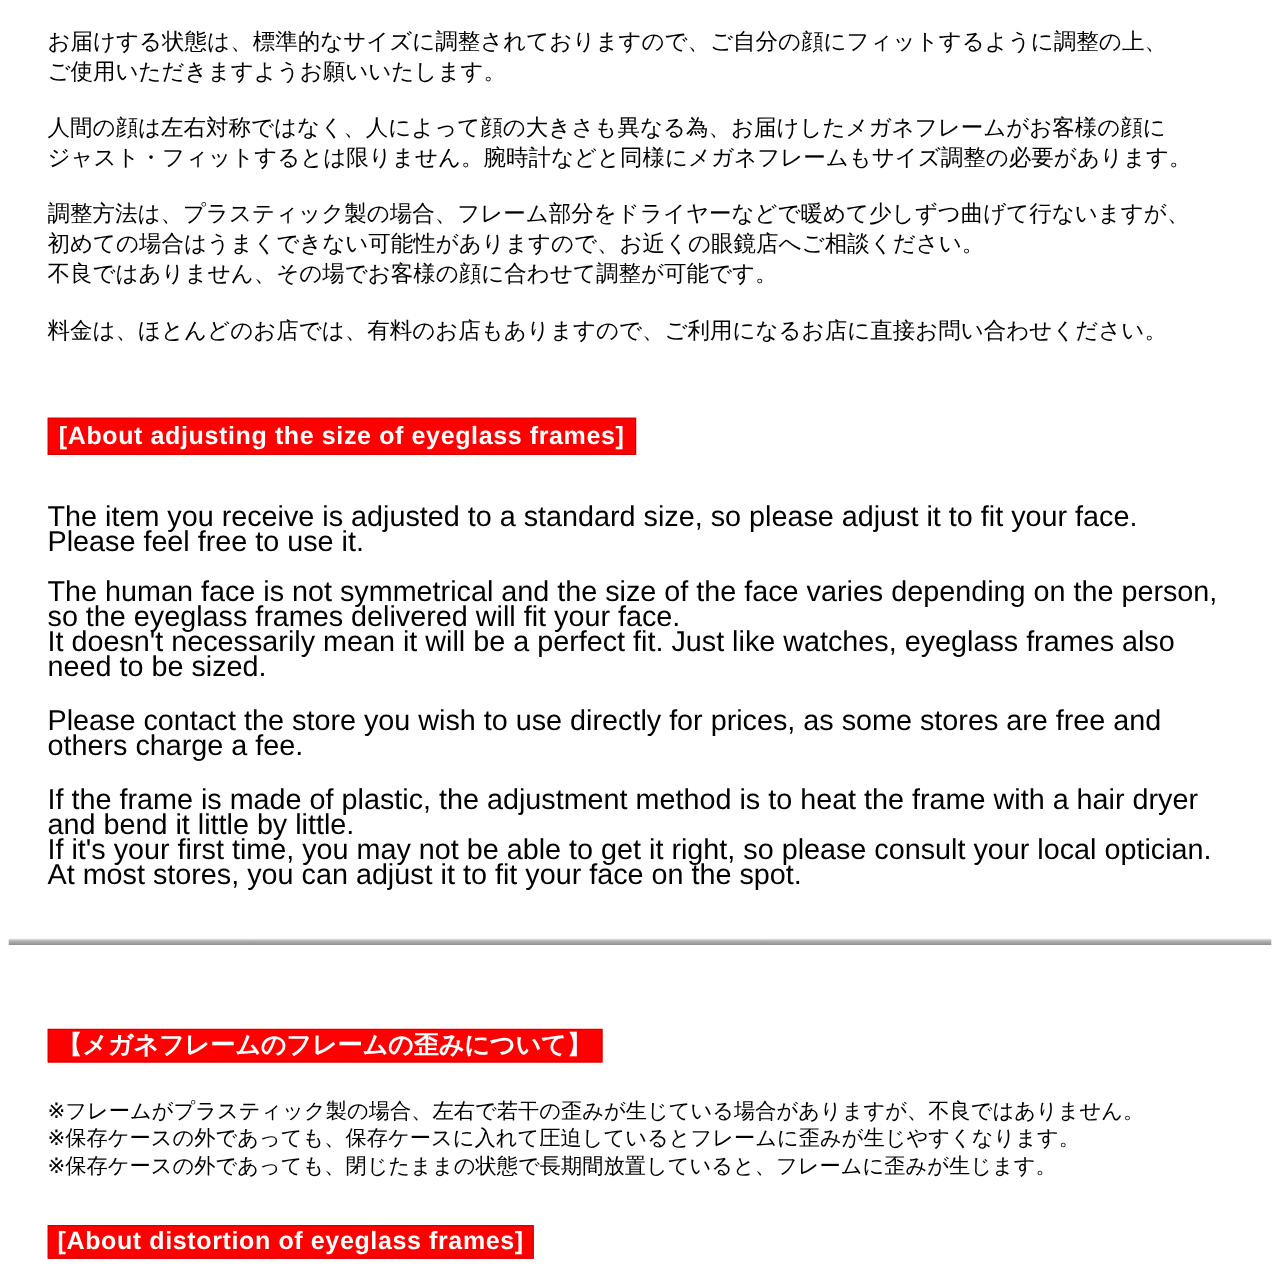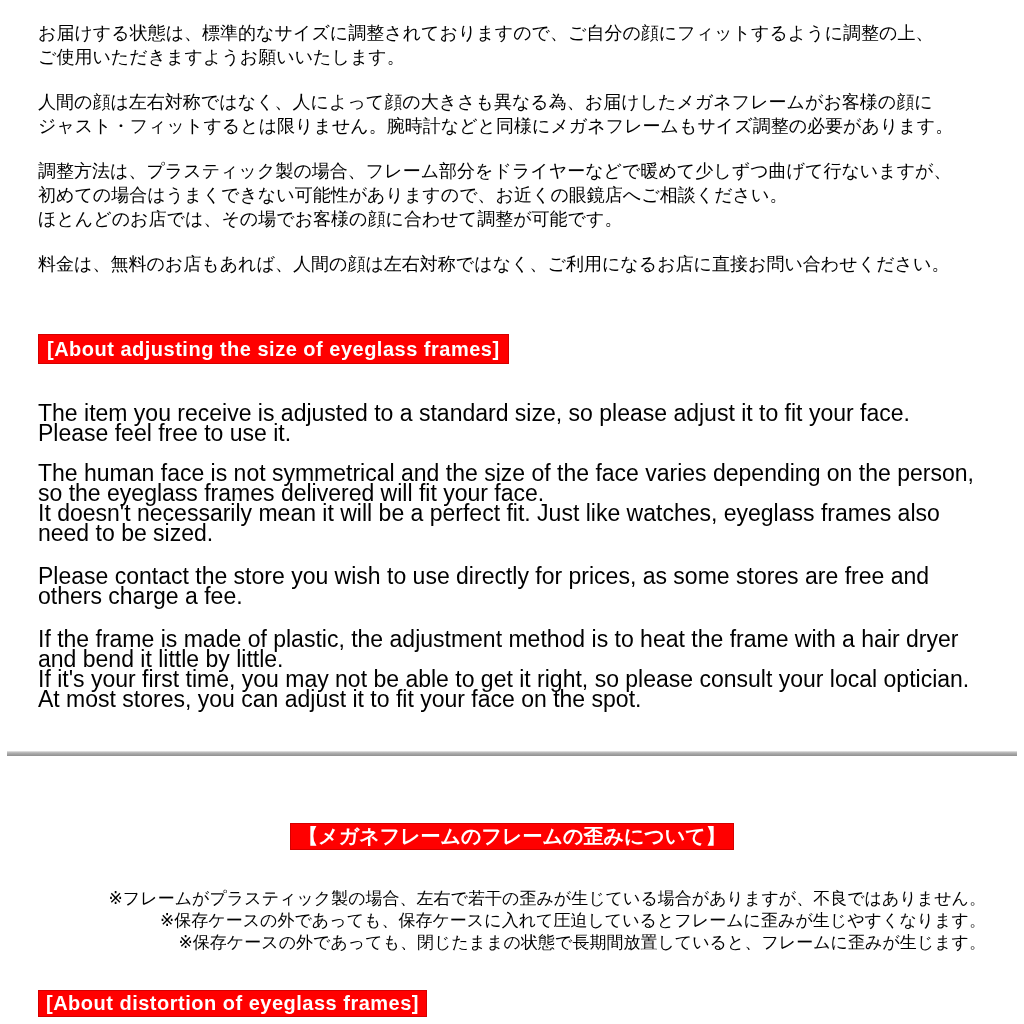--- a/index.html
+++ b/index.html
@@ -42,54 +42,54 @@
   .en-para {
     font-size: 23px;
     line-height: 20px;
     white-space: pre-line;
     margin: 20px 0 0 0;
   }
   .en-para.first { margin-top: 23px; }
   .en-para.gap { margin-top: 23px; }
 
   .mt-banner-en { margin-top: 41px; }
-  .mt-banner-jp2 { margin-top: 50px; text-align: center; }
+  .mt-banner-jp2 { margin-top: 50px; }
   .mt-banner-en2 { margin-top: 19px; }
 
   .divider {
     height: 5px;
     margin: 42px 7px 0 7px;
     border: none;
     background: linear-gradient(180deg, #e9e9e9 0%, #b3b3b3 35%, #8f8f8f 100%);
   }
 
-  .notes { margin-top: 22px; text-align: right; }
+  .notes { margin-top: 12px; }
   .note-jp {
     font-size: 17px;
     line-height: 22px;
     margin: 0;
   }
 </style>
 </head>
 <body>
 
 <div class="section">
 
 
   <p class="jp-para first">お届けする状態は、標準的なサイズに調整されておりますので、ご自分の顔にフィットするように調整の上、
 ご使用いただきますようお願いいたします。</p>
 
   <p class="jp-para">人間の顔は左右対称ではなく、人によって顔の大きさも異なる為、お届けしたメガネフレームがお客様の顔に
 ジャスト・フィットするとは限りません。腕時計などと同様にメガネフレームもサイズ調整の必要があります。</p>
 
   <p class="jp-para">調整方法は、プラスティック製の場合、フレーム部分をドライヤーなどで暖めて少しずつ曲げて行ないますが、
 初めての場合はうまくできない可能性がありますので、お近くの眼鏡店へご相談ください。
-ほとんどのお店では、その場でお客様の顔に合わせて調整が可能です。</p>
+不良ではありません、その場でお客様の顔に合わせて調整が可能です。</p>
 
-  <p class="jp-para">料金は、無料のお店もあれば、人間の顔は左右対称ではなく、ご利用になるお店に直接お問い合わせください。</p>
+  <p class="jp-para">料金は、ほとんどのお店では、有料のお店もありますので、ご利用になるお店に直接お問い合わせください。</p>
 
   <div class="banner-row mt-banner-en">
     <h2 class="banner banner-en-lg">[About adjusting the size of eyeglass frames]</h2>
   </div>
 
   <p class="en-para first">The item you receive is adjusted to a standard size, so please adjust it to fit your face. Please feel free to use it.</p>
 
   <p class="en-para">The human face is not symmetrical and the size of the face varies depending on the person,
 so the eyeglass frames delivered will fit your face.
 It doesn't necessarily mean it will be a perfect fit. Just like watches, eyeglass frames also need to be sized.</p>

